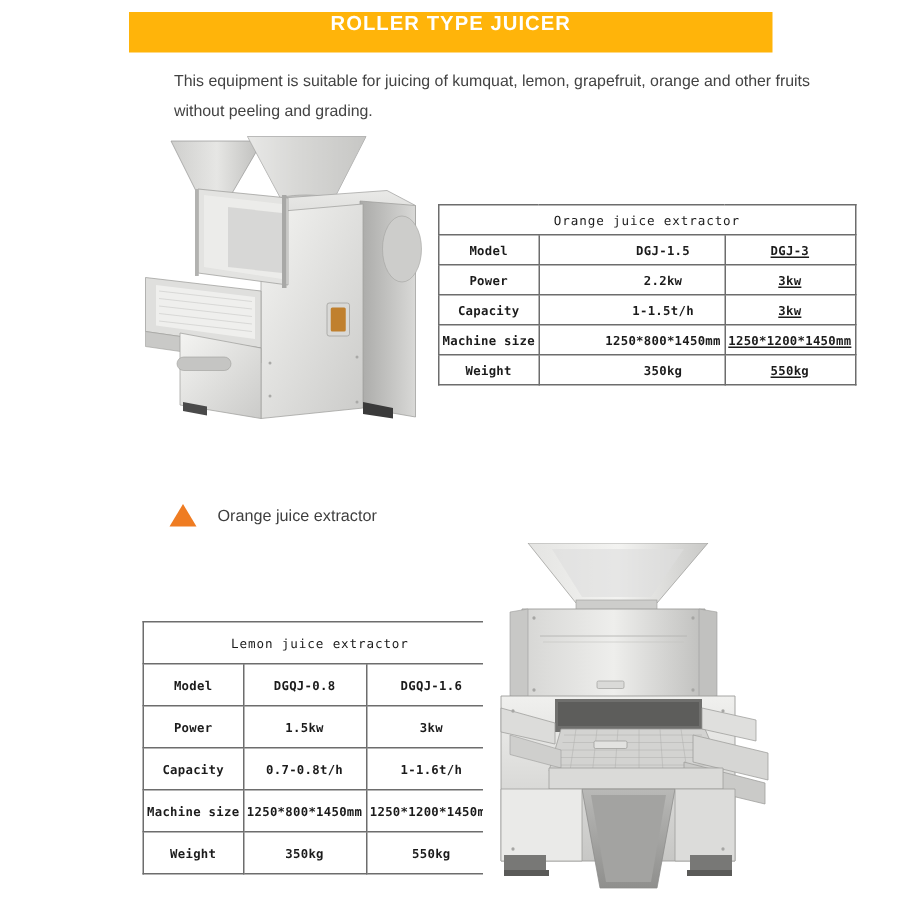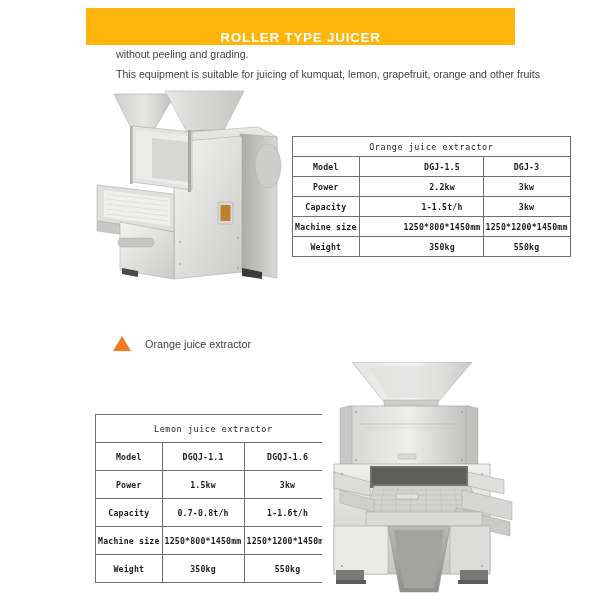--- a/index.html
+++ b/index.html
@@ -15,24 +15,24 @@
     overflow: hidden;
     color: #3b3b3b;
   }
 
   
   .banner {
     position: absolute;
     left: 86px;
     top: 8px;
     width: 429px;
-    height: 37px;
+    height: 27px;
     background: #ffb40a;
     display: flex;
-    align-items: flex-end;
+    align-items: flex-start;
     justify-content: center;
   }
   .banner-title {
     color: #ffffff;
     font-size: 13.5px;
     font-weight: bold;
     letter-spacing: 0.7px;
     font-family: "Liberation Sans", sans-serif;
   }
 
@@ -74,21 +74,21 @@
 
   
   #table-orange {
     left: 292px;
     top: 136px;
     width: 207px;
   }
   #table-orange td { height: 19px; }
   #table-orange td.lbl { width: 57px; }
   #table-orange td.v1 { width: 75px; padding-left: 44px; }
-  #table-orange td.v2 { width: 75px; }
+  #table-orange td.v2 { width: 75px; text-decoration: underline; }
 
   
   #table-lemon {
     left: 95px;
     top: 414px;
     width: 208px;
   }
   #table-lemon td { height: 27px; }
   #table-lemon td.lbl { width: 60px; }
   #table-lemon td.v1 { width: 74px; }
@@ -125,22 +125,22 @@
   .photo svg { display: block; width: 100%; height: 100%; }
 </style>
 </head>
 <body>
 
 <div class="banner">
   <span class="banner-title">ROLLER TYPE JUICER</span>
 </div>
 
 <div class="intro">
+  <div>This equipment is suitable for juicing of kumquat, lemon, grapefruit, orange and other fruits</div>
   <div>without peeling and grading.</div>
-  <div>This equipment is suitable for juicing of kumquat, lemon, grapefruit, orange and other fruits</div>
 </div>
 
 <div class="photo" id="photo-top">
   <svg viewBox="0 0 196 206" preserveAspectRatio="none">
     <defs>
       <linearGradient id="mA" x1="0" y1="0" x2="1" y2="0">
         <stop offset="0" stop-color="#f2f2f1"></stop>
           <stop offset="0.45" stop-color="#d3d3d1"></stop>
           <stop offset="1" stop-color="#b6b6b4"></stop>
       </linearGradient>
@@ -254,21 +254,21 @@
   <span class="caption-text">Orange juice extractor</span>
 </div>
 
 <table class="spec-table" id="table-lemon">
   <tbody>
     <tr>
       <td class="cap" colspan="3">Lemon juice extractor</td>
     </tr>
     <tr>
       <td class="lbl">Model</td>
-      <td class="v1">DGQJ-1.1</td>
+      <td class="v1">DGQJ-0.8</td>
       <td class="v2">DGQJ-1.6</td>
     </tr>
     <tr>
       <td class="lbl">Power</td>
       <td class="v1">1.5kw</td>
       <td class="v2">3kw</td>
     </tr>
     <tr>
       <td class="lbl">Capacity</td>
       <td class="v1">0.7-0.8t/h</td>

